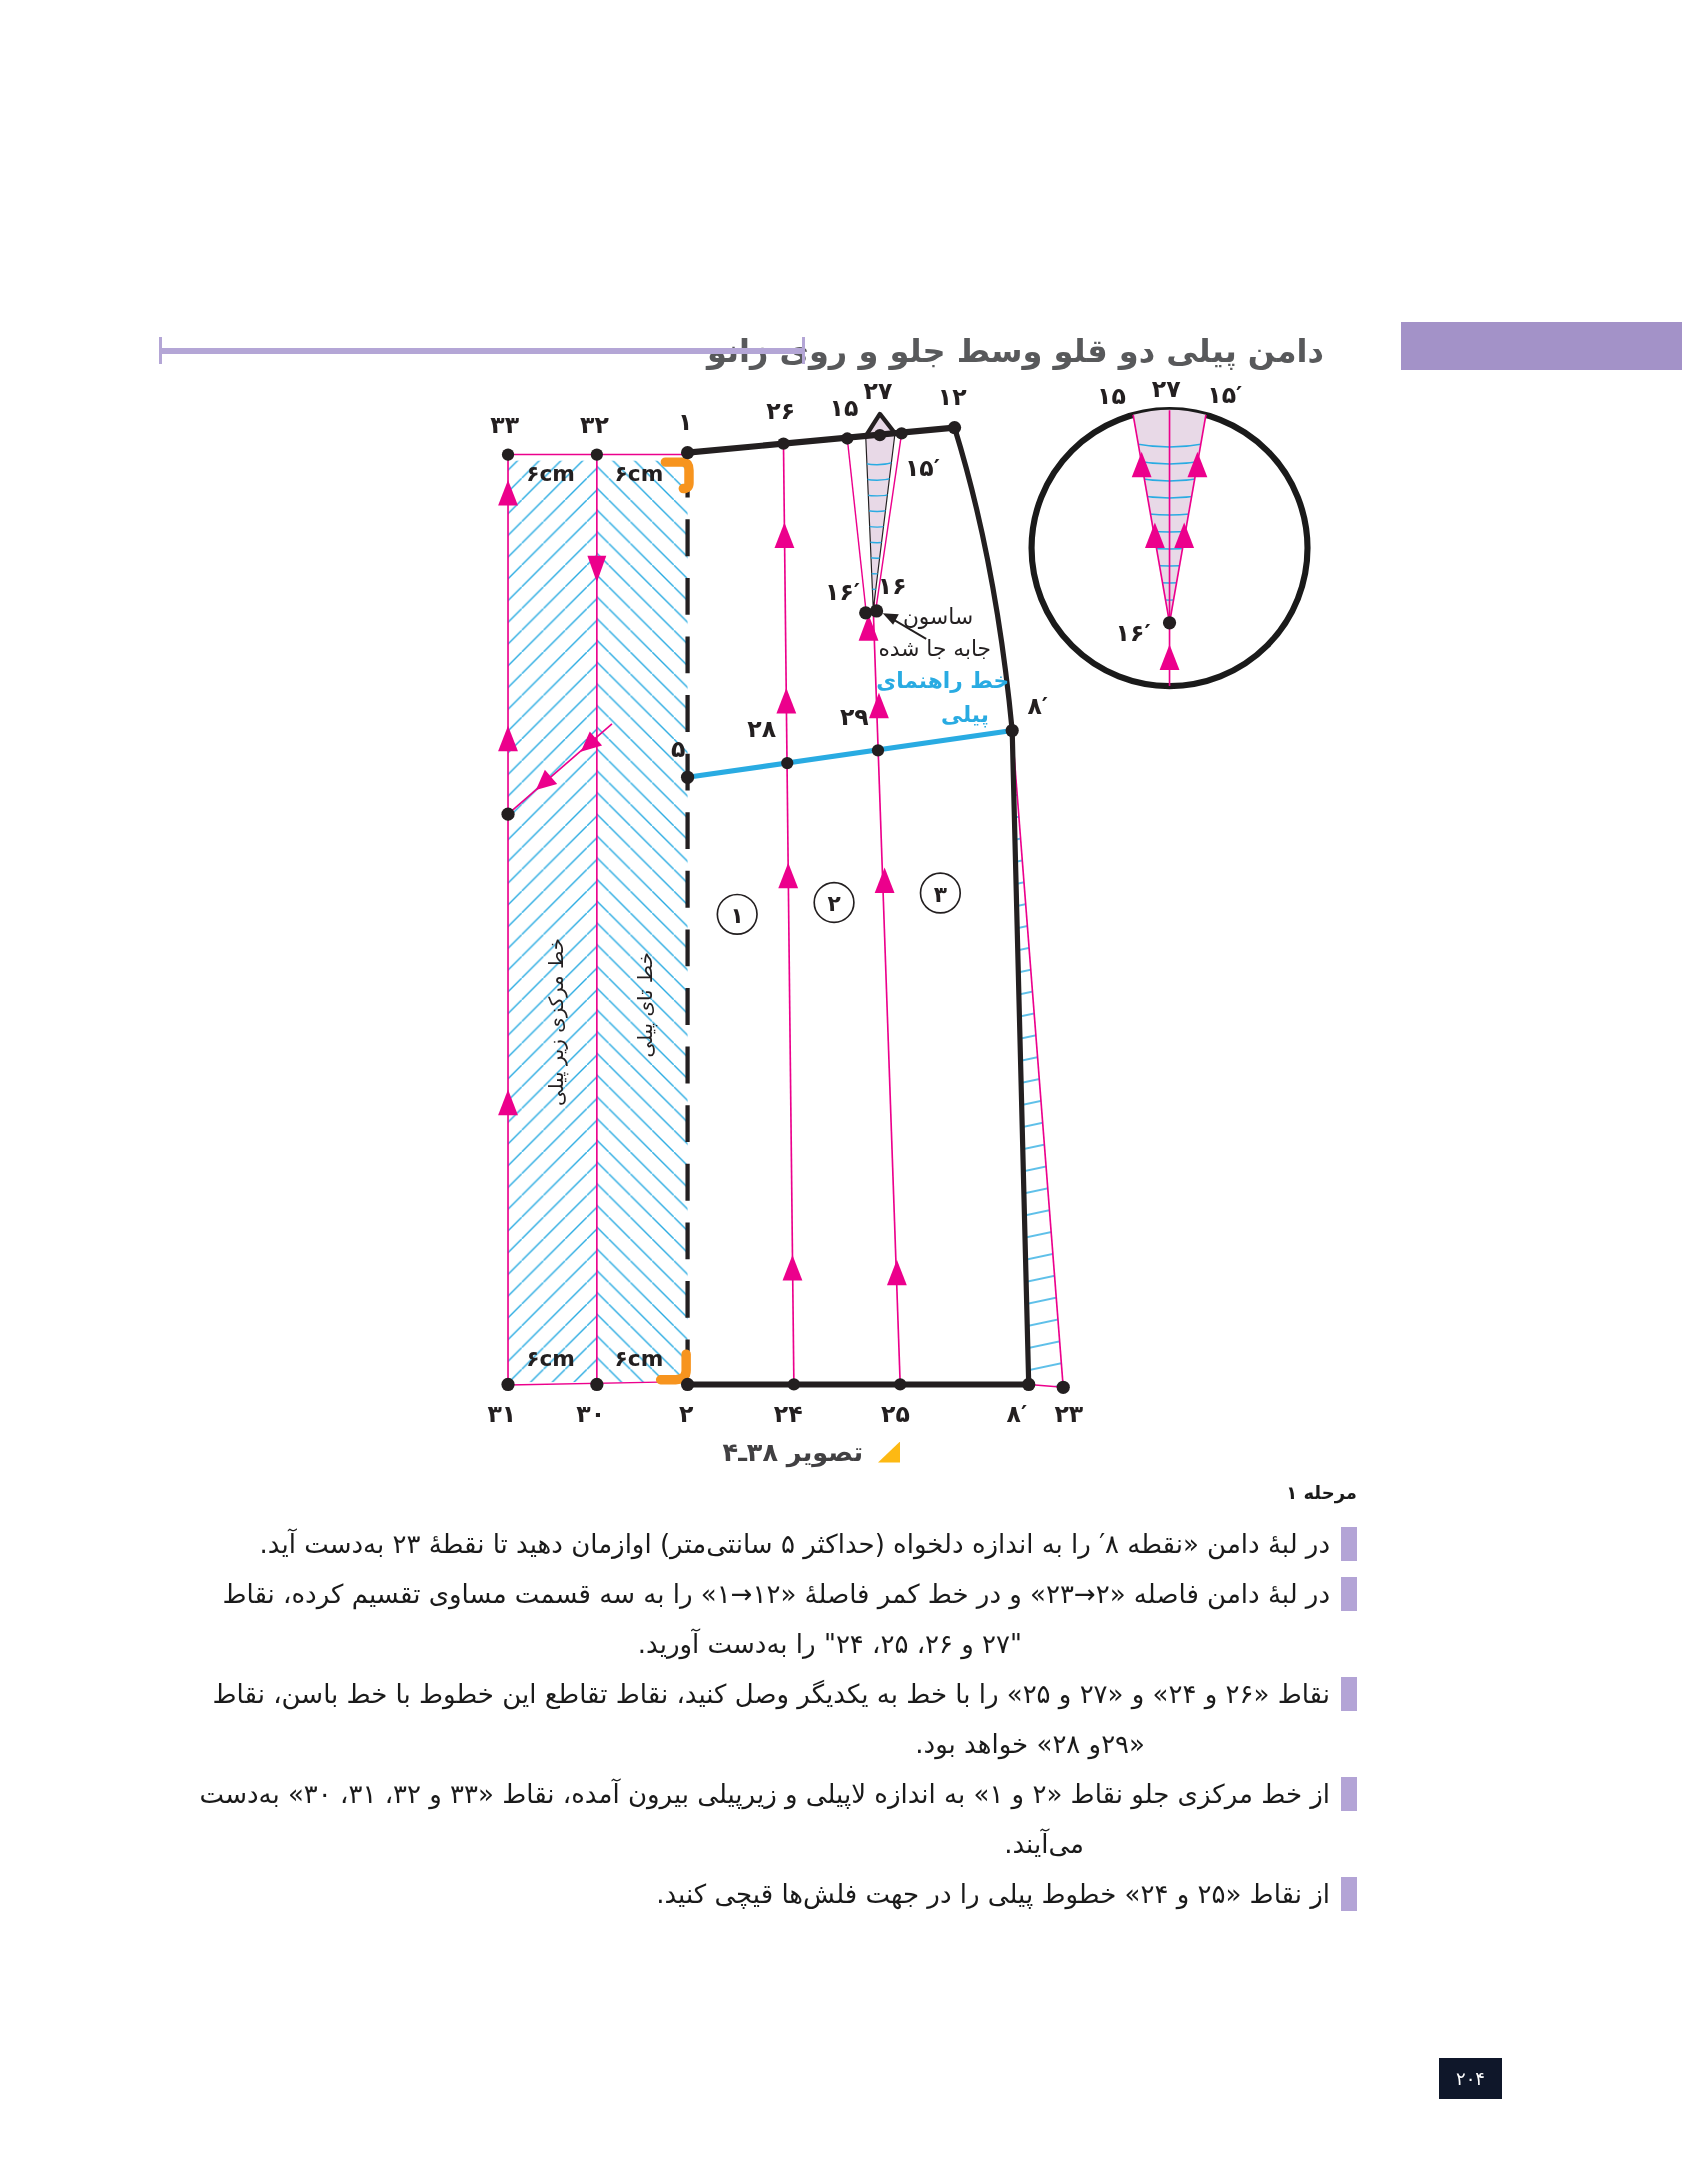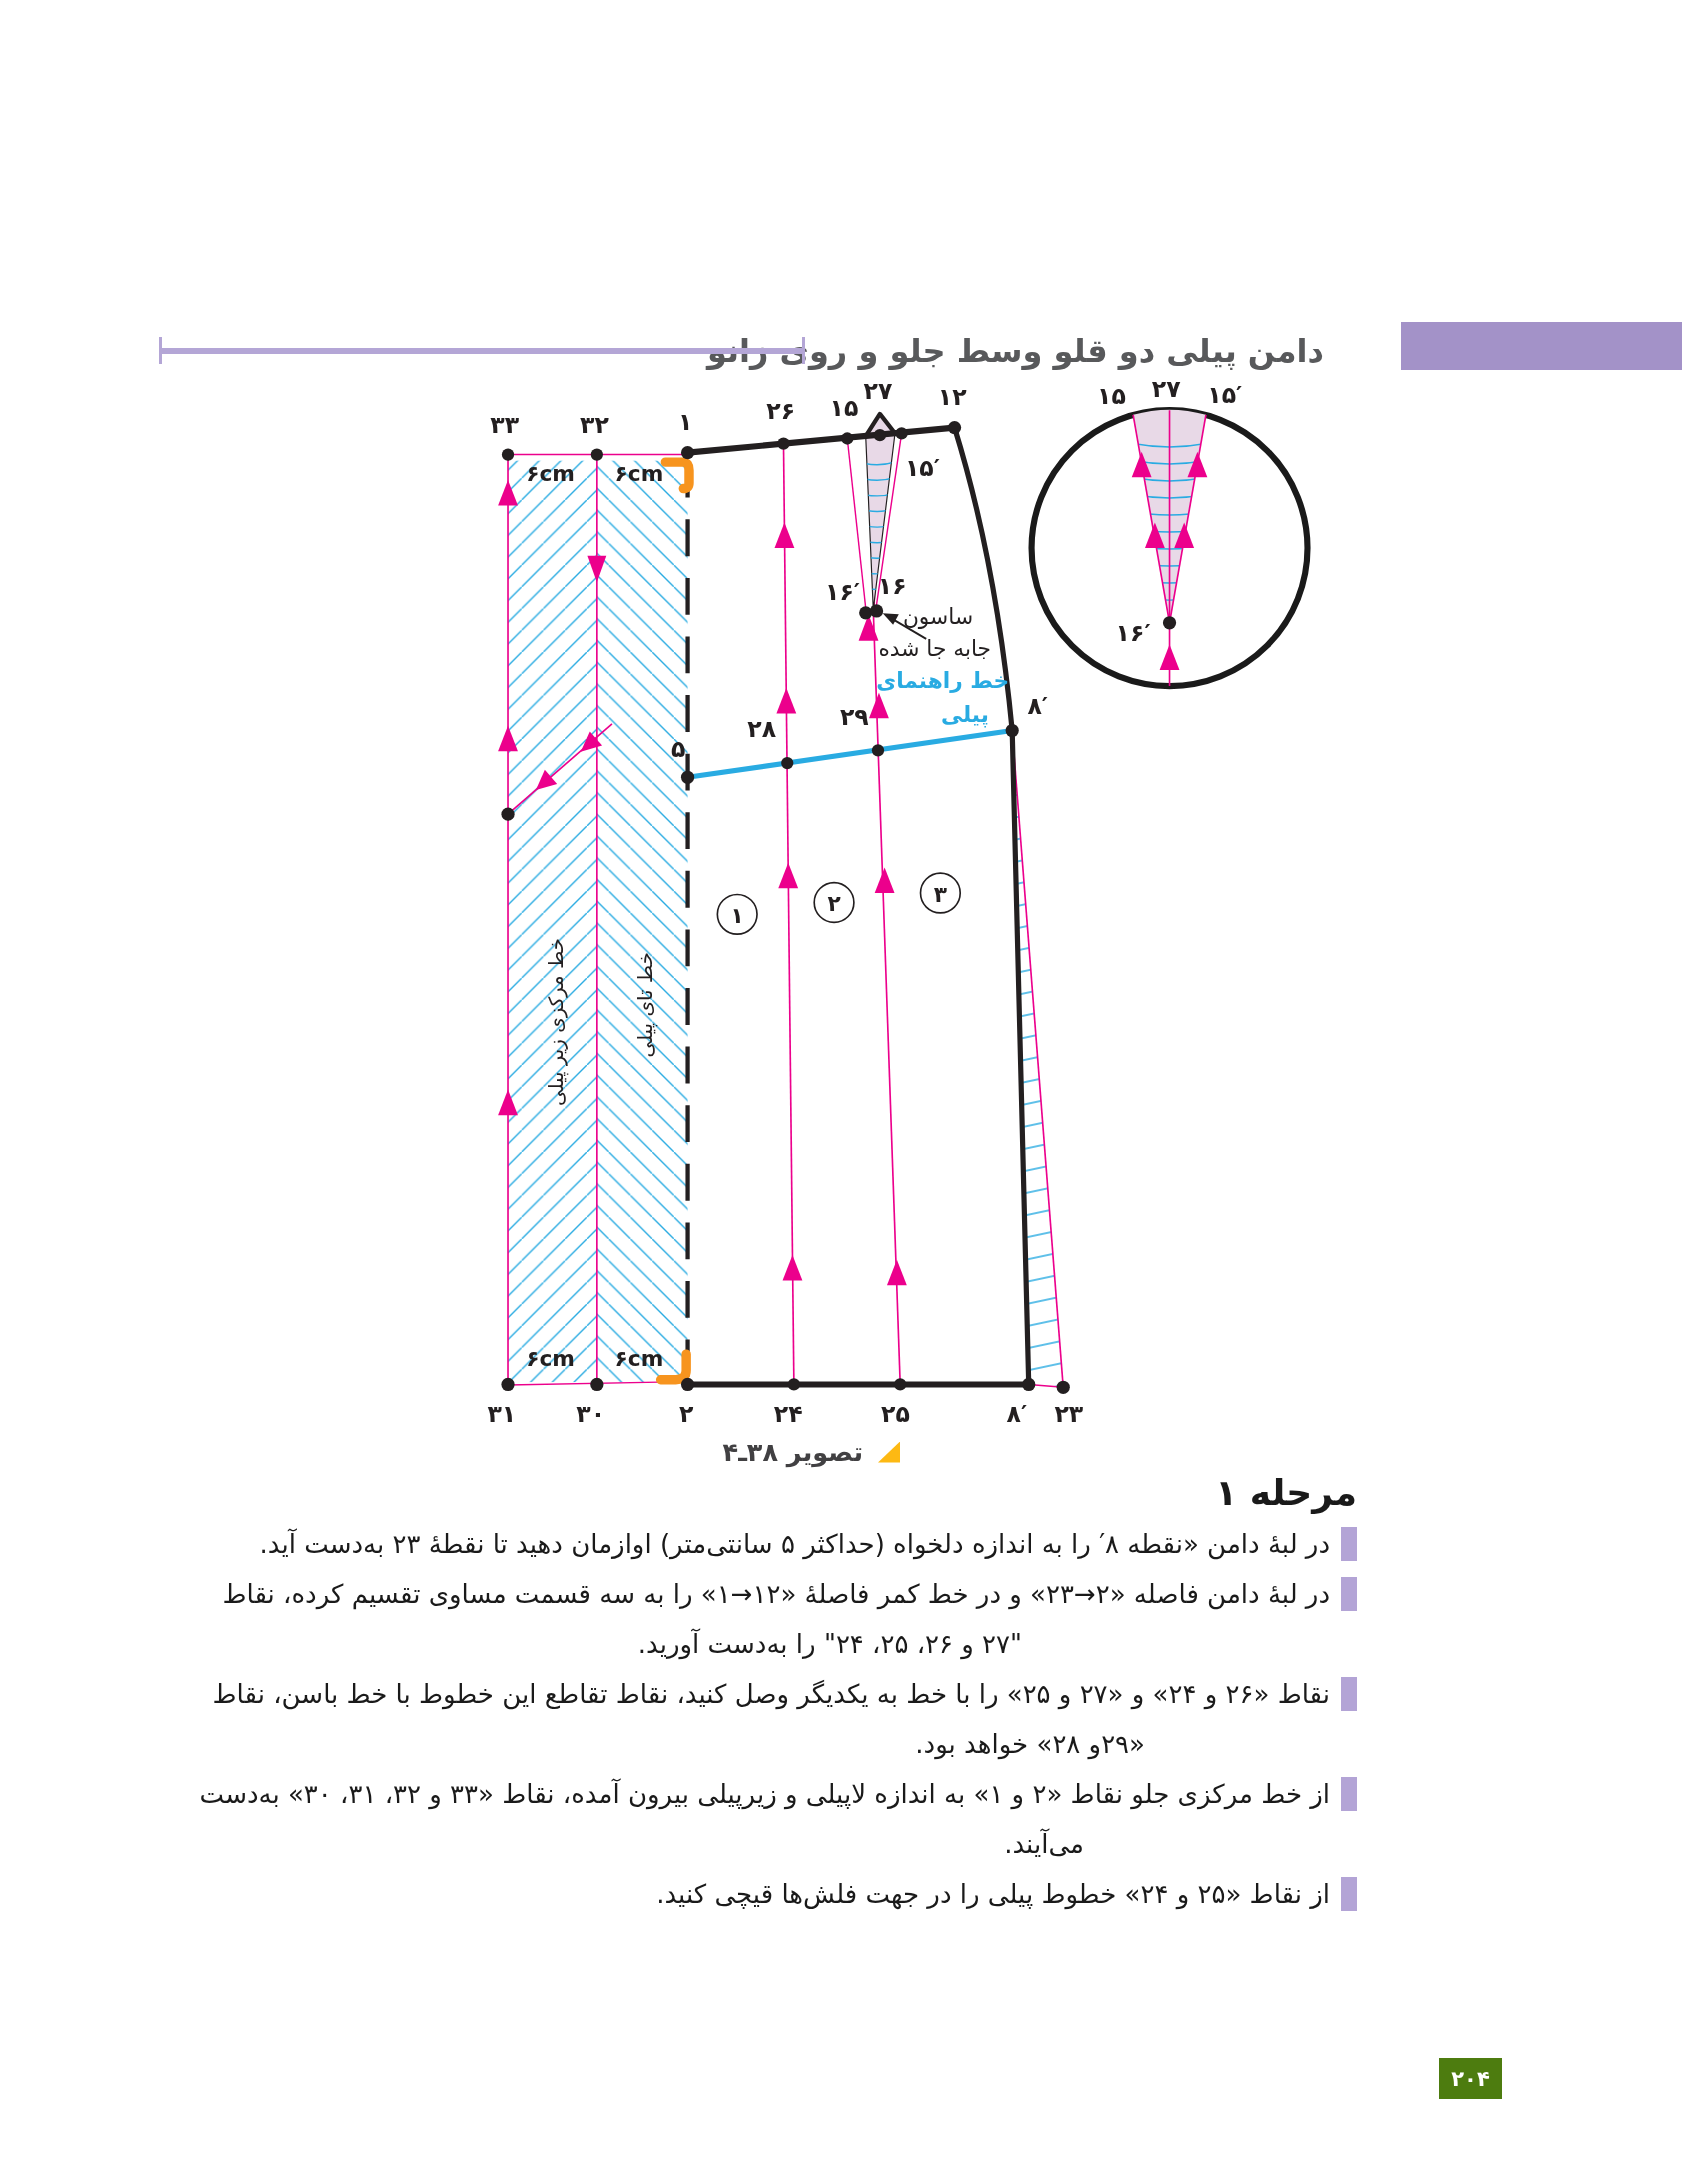--- a/index.html
+++ b/index.html
@@ -26,29 +26,29 @@
   svg .rot{font-size:42px;fill:#231f20;text-anchor:start;}
   svg .circnum{font-size:46px;font-weight:bold;fill:#231f20;text-anchor:middle;}
   
   .caption{
     position:absolute;right:787px;top:1437px;direction:rtl;display:flex;align-items:center;gap:15px;
     font-size:25.5px;font-weight:bold;color:#414042;white-space:nowrap;
   }
   .caption-tri{width:22px;height:21px;background:#fdb913;clip-path:polygon(100% 0,100% 100%,0 100%);}
   
   .text-block{position:absolute;right:330px;left:123px;top:1466px;direction:rtl;color:#1a1a1a;}
-  .t-heading{font-size:36px;font-weight:bold;height:53px;line-height:53px;text-align:right;}
+  .t-heading{font-size:18px;font-weight:bold;height:53px;line-height:53px;text-align:right;}
   .t-line{position:relative;height:50px;line-height:50px;font-size:26px;white-space:nowrap;
           text-align:right;padding-right:27px;}
   .t-line .bullet{position:absolute;right:0;top:7.6px;width:15.6px;height:34px;background:#b3a4d6;}
   .t-line.c1{padding-right:335px;} .t-line.c2{padding-right:212px;} .t-line.c3{padding-right:273px;}
   
   .page-num{
-    position:absolute;left:1439px;top:2058px;width:63px;height:41px;background:#4d7c0f;
-    color:#ffffff;font-size:21px;font-weight:bold;display:flex;align-items:center;justify-content:center;
+    position:absolute;left:1439px;top:2058px;width:63px;height:41px;background:#0f172a;
+    color:#ffffff;font-size:18px;font-weight:normal;display:flex;align-items:center;justify-content:center;
   }
 </style>
 </head>
 <body>
 
 <div class="page">
 
   <div class="accent-block"></div>
   <div class="page-title">دامن پیلی دو قلو وسط جلو و روی زانو</div>
   <div class="rule-bar"></div>

